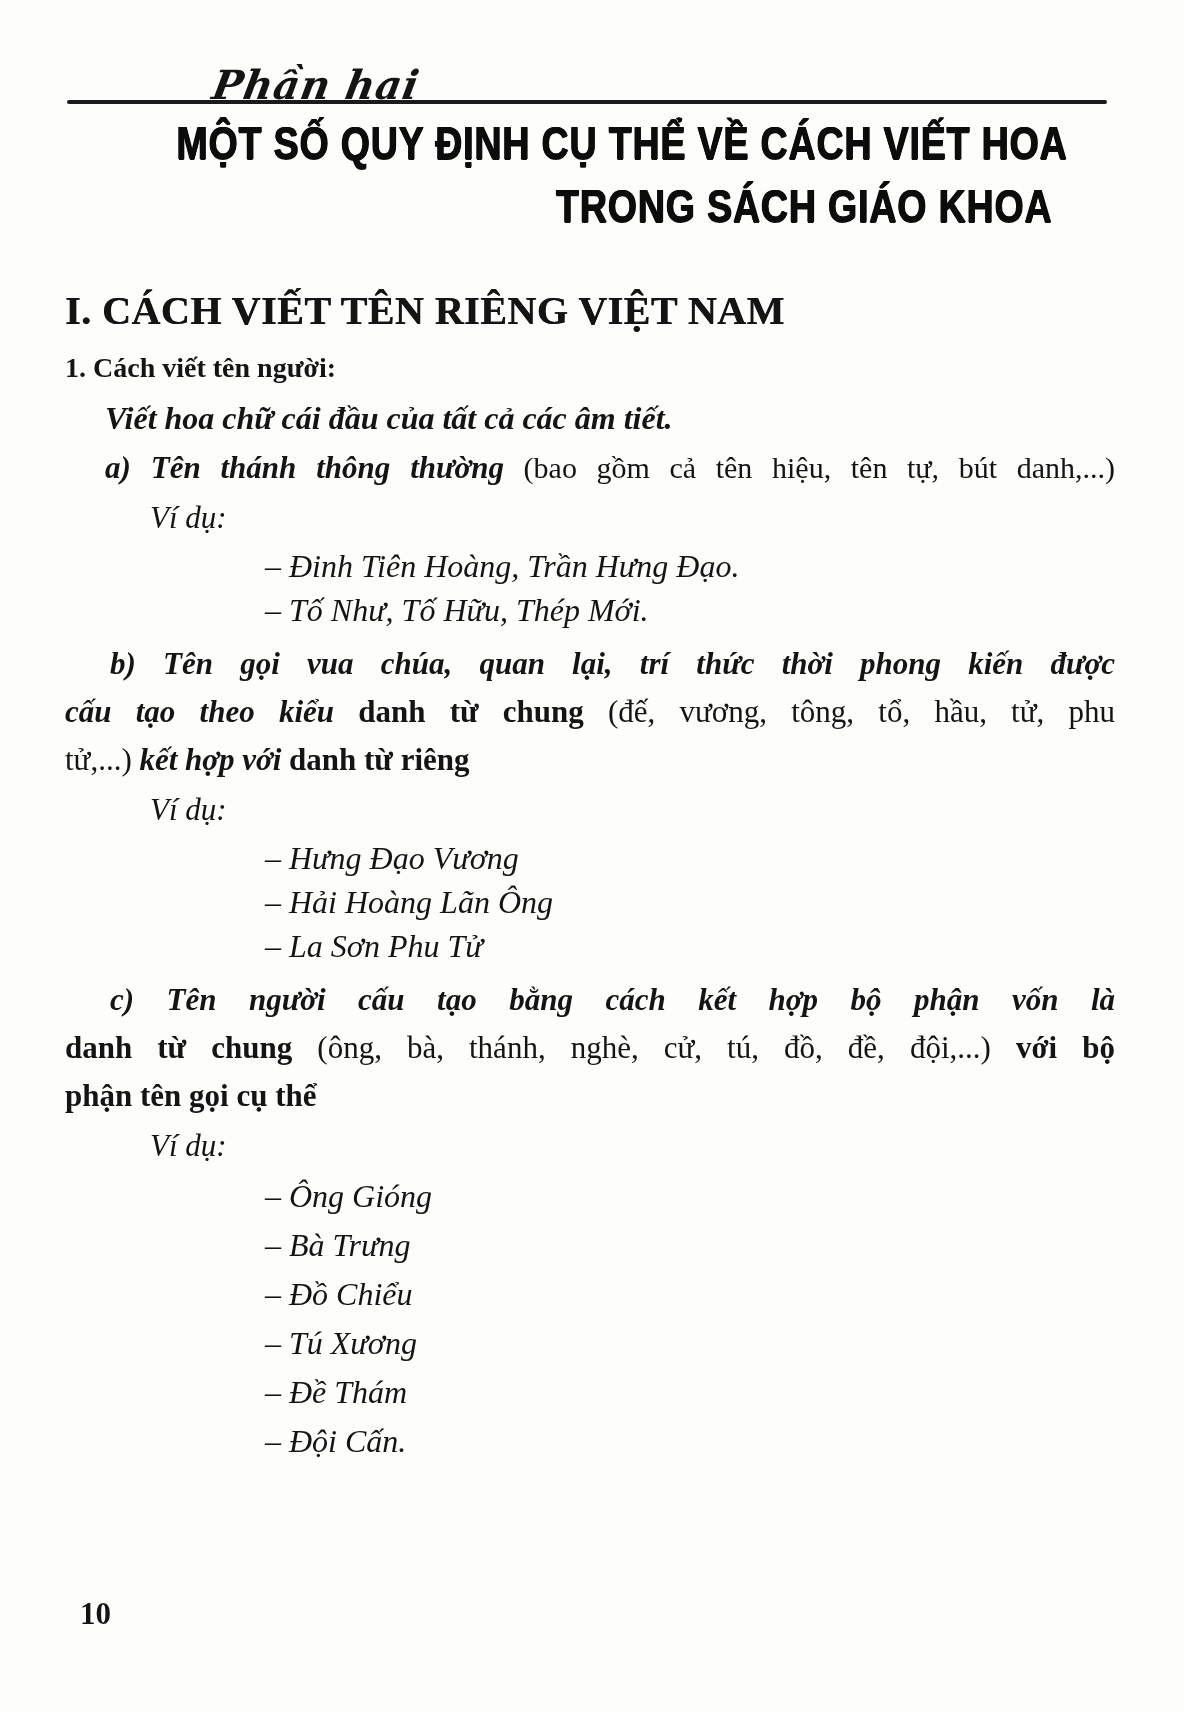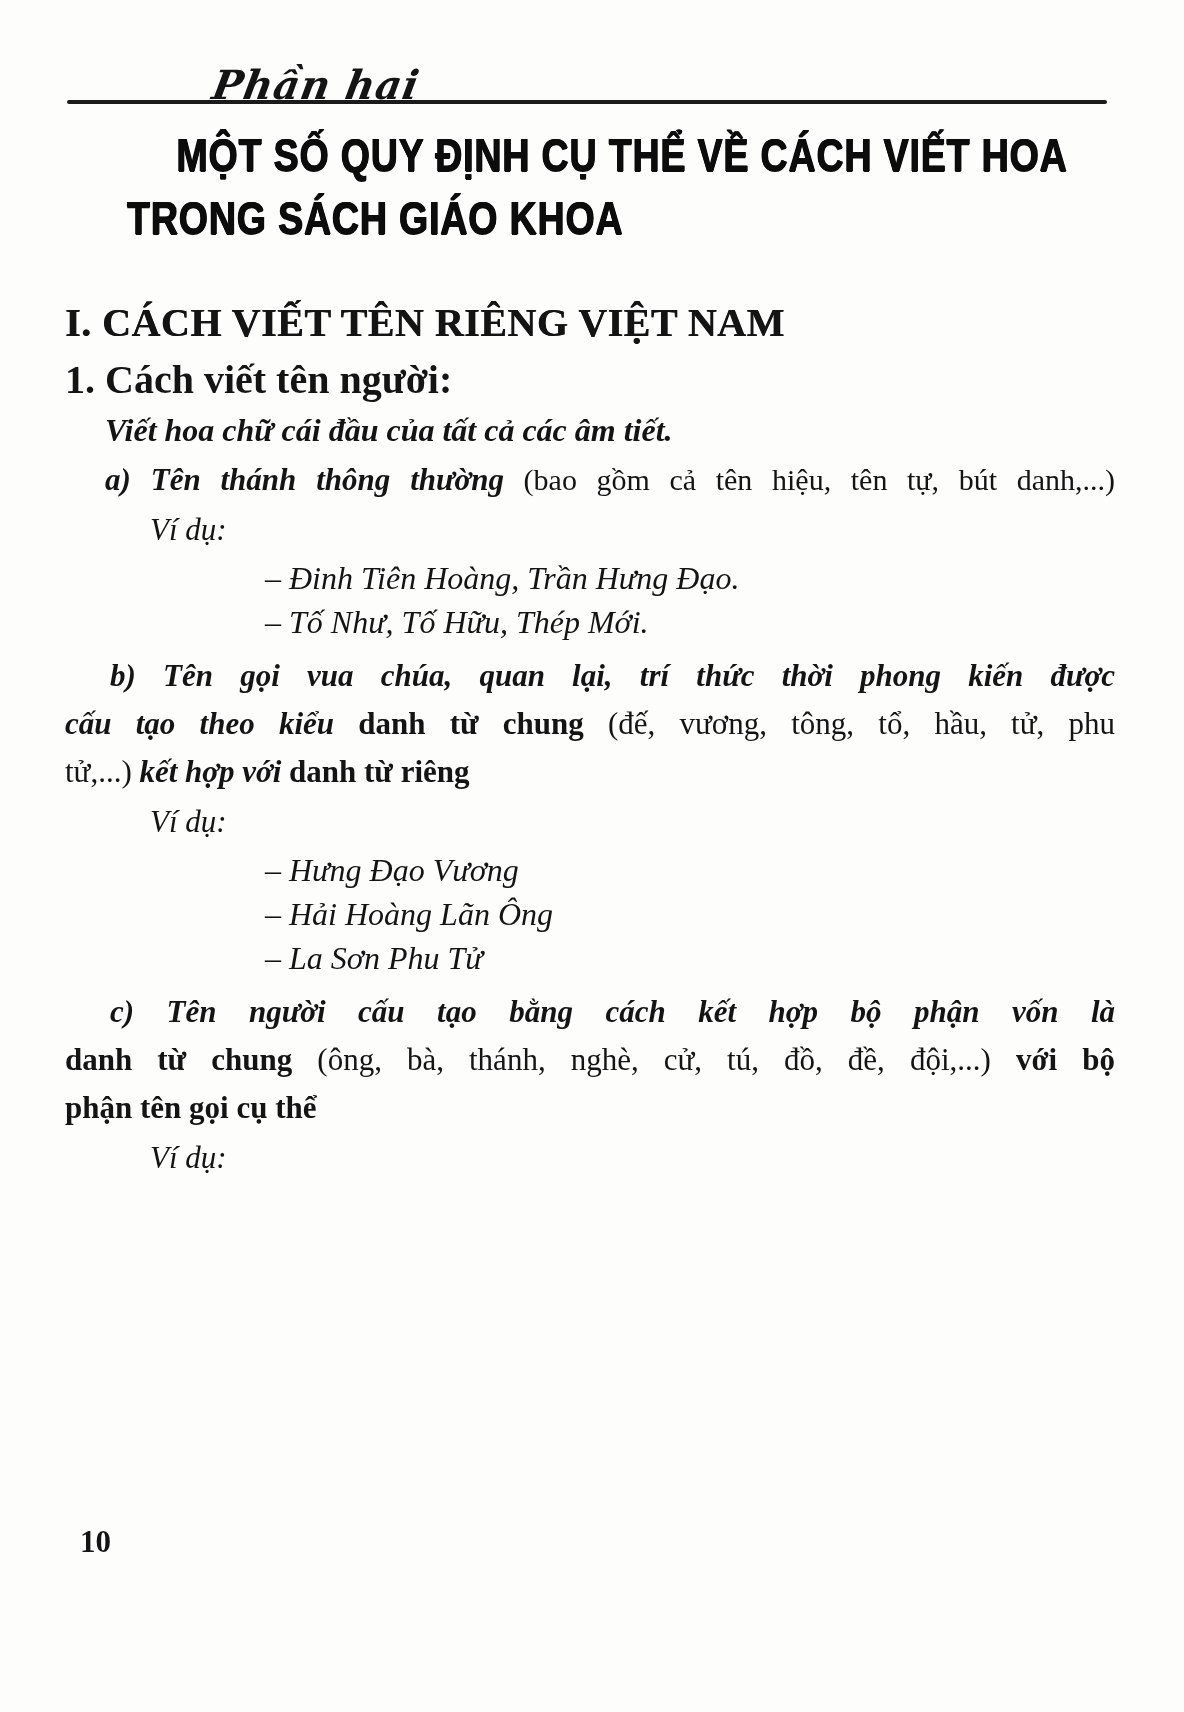--- a/index.html
+++ b/index.html
@@ -18,45 +18,45 @@
   .header{position:relative;height:104px;}
   .rule{position:absolute;left:2px;bottom:0;width:1040px;height:4px;background:#1b1b1b;border-radius:2px;}
   .part-script{
     position:absolute;left:148px;bottom:-4px;
     font-family:"DejaVu Serif", serif;
     font-size:40px;font-weight:bold;font-style:italic;
     transform:skewX(-10deg);
     letter-spacing:1px;
   }
   
-  .title{margin:22px 0 0;text-align:left;font-family:"Liberation Sans", sans-serif;font-weight:bold;color:#0c0c0c;}
+  .title{margin:10px 0 0;text-align:right;font-family:"Liberation Sans", sans-serif;font-weight:bold;color:#0c0c0c;}
   .title .tline{display:block;line-height:58px;}
   .title .tinner{
     display:inline-block;font-size:47px;letter-spacing:1px;white-space:nowrap;
     transform:scaleX(0.8);transform-origin:center;
     text-shadow:0.7px 0 0 currentColor,-0.7px 0 0 currentColor,0 0.5px 0 currentColor;
   }
   h2.sec{margin:48px 0 0;font-size:40px;line-height:46px;font-weight:bold;letter-spacing:0.5px;
          text-shadow:0.4px 0 0 currentColor;}
-  h3.sub{margin:12px 0 0;font-size:40px;line-height:44px;font-weight:bold;}
+  h3.sub{margin:12px 0 0;font-size:28px;line-height:44px;font-weight:bold;}
   .rulestmt{margin:6px 0 0 40px;font-size:32px;line-height:44px;font-weight:bold;font-style:italic;}
   .line{margin:4px 0 0;font-size:31px;line-height:44px;}
   .m10{margin-top:10px;}
   .m6{margin-top:6px;}
   .aline{padding-left:40px;}
   .fnote{font-size:30px;}
   .ind{text-indent:45px;}
   .j{text-align:justify;text-align-last:justify;}
   .vidu{margin:6px 0 0 85px;font-size:31px;line-height:44px;font-style:italic;}
   ul.ex{list-style:none;margin:4px 0 0;padding:0 0 0 200px;font-style:italic;font-size:32px;}
   ul.ex li{line-height:44px;}
   ul.ex.wide li{line-height:49px;}
   .b{font-weight:bold;}
   .bi{font-weight:bold;font-style:italic;}
-  .pagenum{position:absolute;left:80px;top:1524px;font-size:31px;font-weight:bold;}
+  .pagenum{position:absolute;left:80px;top:1596px;font-size:31px;font-weight:bold;}
 </style>
 </head>
 <body>
 
 <div class="page">
 
   <div class="header">
     <span class="part-script">Phần hai</span>
     <div class="rule"></div>
   </div>
@@ -92,16 +92,24 @@
     <li>– Hải Hoàng Lãn Ông</li>
     <li>– La Sơn Phu Tử</li>
   </ul>
 
   <p class="line j ind m10"><span class="bi">c) Tên người cấu tạo bằng cách kết hợp bộ phận vốn là</span></p>
   <p class="line j"><span class="b">danh từ chung </span><span>(ông, bà, thánh, nghè, cử, tú, đồ, đề, đội,...) </span><span class="b">với bộ</span></p>
   <p class="line"><span class="b">phận tên gọi cụ thể</span></p>
 
   <p class="vidu">Ví dụ:</p>
 
+  <ul class="ex wide">
+    <li>– Ông Gióng</li>
+    <li>– Bà Trưng</li>
+    <li>– Đồ Chiểu</li>
+    <li>– Tú Xương</li>
+    <li>– Đề Thám</li>
+    <li>– Đội Cấn.</li>
+  </ul>
 
   <div class="pagenum">10</div>
 
 </div>
 
 </body></html>

